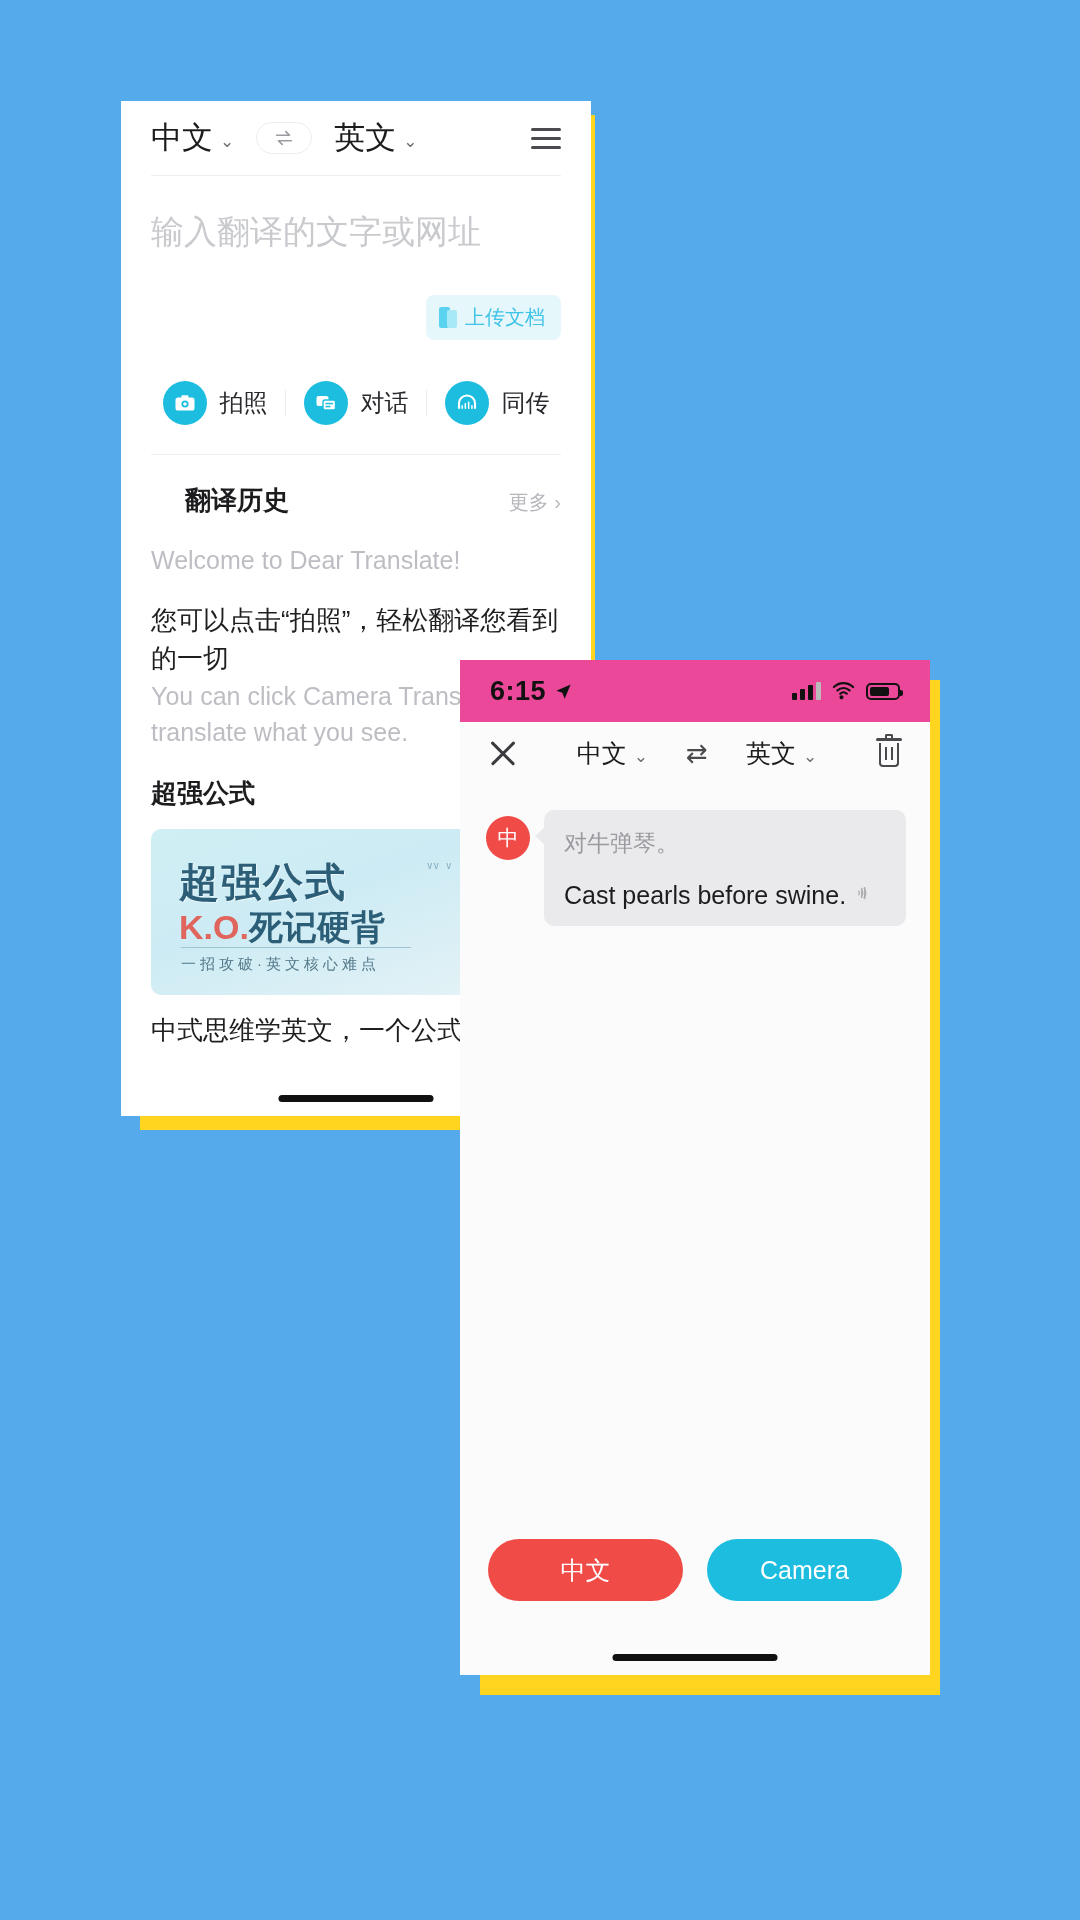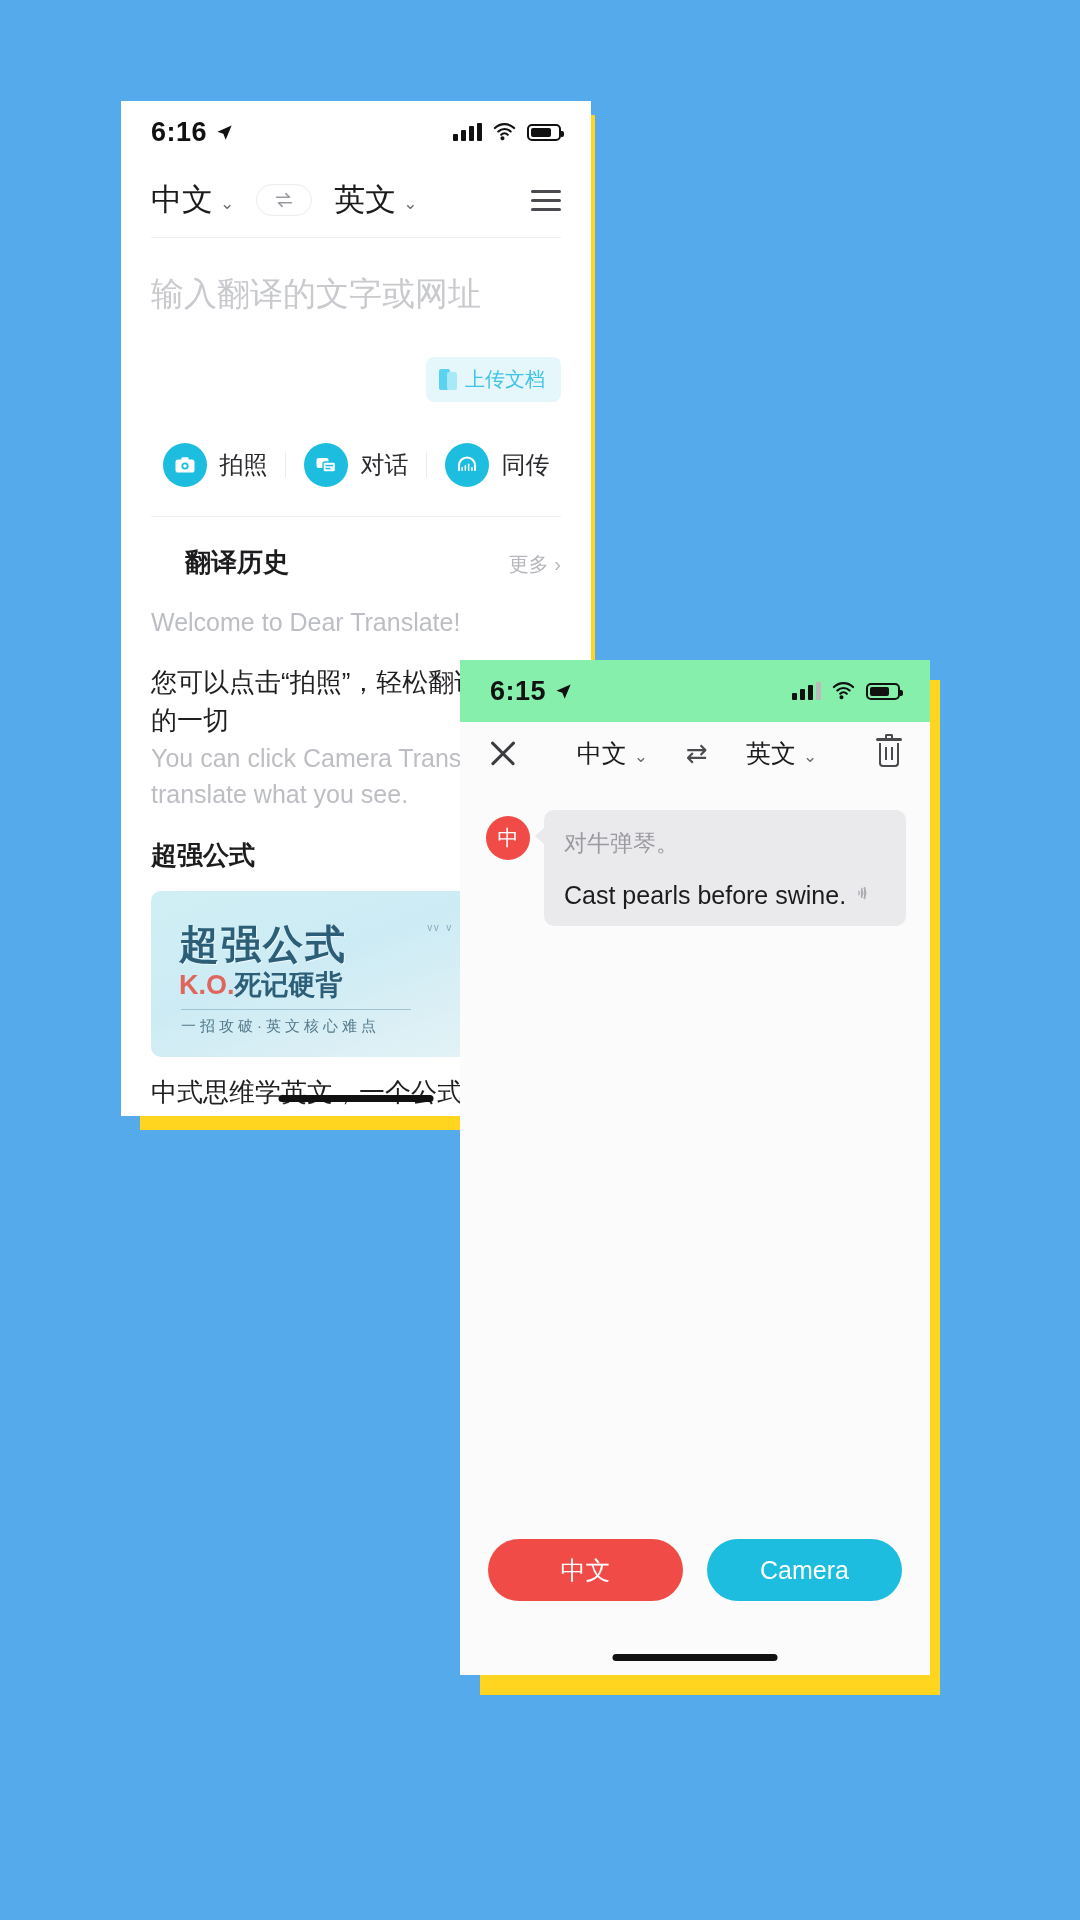--- a/index.html
+++ b/index.html
@@ -121,41 +121,41 @@
     width: 420px; height: 166px; border-radius: 10px;
     background: linear-gradient(160deg,#CFEFF4 0%, #CDEBF4 40%, #E8F4F6 100%);
     position: relative; overflow:hidden;
   }
   .promo-t1 {
     position:absolute; left:28px; top:26px;
     font-size: 40px; font-weight: bold; color:#2C5E77;
     font-family: "DejaVu Sans", sans-serif; letter-spacing: 2px;
     text-shadow: 1px 1px 0 rgba(255,255,255,.6);
   }
-  .promo-t2 { position:absolute; left:28px; top:76px; font-size: 27px; font-weight:bold; color:#2C5E77; }
+  .promo-t2 { position:absolute; left:28px; top:76px; font-size: 34px; font-weight:bold; color:#2C5E77; }
   .promo-t2 em { font-style: normal; color:#E0655C; }
   .promo-t3 {
     position:absolute; left:30px; top:118px; font-size:15px; color:#52788A;
     letter-spacing: 4px; border-top:1px solid #9FC4D2; padding-top:7px; width: 230px;
   }
   .promo-person {
     position:absolute; right:-6px; bottom:0; width:108px; height:150px;
   }
   .pp-head { position:absolute; left:22px; top:6px; width:62px; height:74px; background:#D8A88A; border-radius:50% 50% 46% 46%; }
   .pp-hair { position:absolute; left:18px; top:0px; width:70px; height:40px; background:#2E2A28; border-radius:36px 36px 12px 12px; }
   .pp-body { position:absolute; left:2px; bottom:0; width:104px; height:84px; background:#273A56; border-radius:40px 40px 0 0; }
   .pp-collar{ position:absolute; left:38px; bottom:52px; width:30px; height:26px; background:#1D2C43; border-radius:0 0 16px 16px;}
   .birds { position:absolute; right:118px; top:30px; font-size:14px; color:#7FA9BC; letter-spacing:2px;}
   .promo-caption { font-size: 26px; color:#1f1f22; padding: 18px 0 0 0; white-space: nowrap; }
 
   
   #phone2-shadow { left: 480px; top: 680px; width: 460px; height: 1015px; }
   #phone2 { left: 460px; top: 660px; width: 470px; height: 1015px; background:#FBFBFB; }
 
-  #phone2 .statusbar { height: 62px; background:#86efac; }
+  #phone2 .statusbar { height: 62px; background:#ec4899; }
   .p2-toolbar {
     display:flex; align-items:center; height: 62px; padding: 0 28px; background:#FBFBFB;
   }
   .p2-x { width: 30px; height: 30px; position: relative; }
   .p2-x i { position:absolute; left:-1px; top:14px; width:32px; height:2.5px; background:#3c3c40; border-radius:2px;}
   .p2-x i:first-child{ transform: rotate(45deg);}
   .p2-x i:last-child{ transform: rotate(-45deg);}
   .p2-lang { display:flex; align-items:center; gap:7px; font-size:25px; color:#1c1c1e; }
   .p2-swap { font-size: 26px; color:#4a4a4e; }
   .p2-trash { width:26px; height:30px; position:relative; margin-left:auto;}
@@ -200,45 +200,20 @@
   .btn-zh { background:#F04B47; }
   .btn-en { background:#1CBDDE; }
 </style>
 </head>
 <body>
 
 <div class="phone-shadow" id="phone1-shadow"></div>
 
 <div class="phone" id="phone1">
 
-  <div class="statusbar">
-    <div class="sb-time">
-      <span>6:16</span>
-      <svg width="19" height="19" viewBox="0 0 24 24">
-        <path d="M21 3 L3 11 L10.5 13.5 L13.5 21 Z" fill="#111"></path>
-      </svg>
-    </div>
-    <div class="sb-right">
-      <span class="bars">
-          <i></i>
-          <i></i>
-          <i></i>
-          <i></i>
-        </span>
-      <svg width="23" height="18" viewBox="0 0 24 18">
-        <path d="M12 15.6a2.1 2.1 0 1 0 0 .01" fill="#111"></path>
-        <path d="M5.6 8.4a9.3 9.3 0 0 1 12.8 0" stroke="#111" stroke-width="2.3" fill="none" stroke-linecap="round"></path>
-        <path d="M2 4.9a14.3 14.3 0 0 1 20 0" stroke="#111" stroke-width="2.3" fill="none" stroke-linecap="round"></path>
-        <path d="M8.6 11.8a5 5 0 0 1 6.8 0" stroke="#111" stroke-width="2.3" fill="none" stroke-linecap="round"></path>
-      </svg>
-      <span class="battery">
-          <b style="width:78%"></b>
-        </span>
-    </div>
-  </div>
 
   <div class="lang-bar">
     <div class="lang-pill">
       <span>中文</span>
       <span class="chev">⌄</span>
     </div>
     <div class="swap-btn">
       <svg viewBox="0 0 24 24">
         <path d="M4 9h14l-4-4M20 15H6l4 4" stroke="#9a9aa0" stroke-width="1.8" fill="none" stroke-linecap="round" stroke-linejoin="round"></path>
       </svg>

